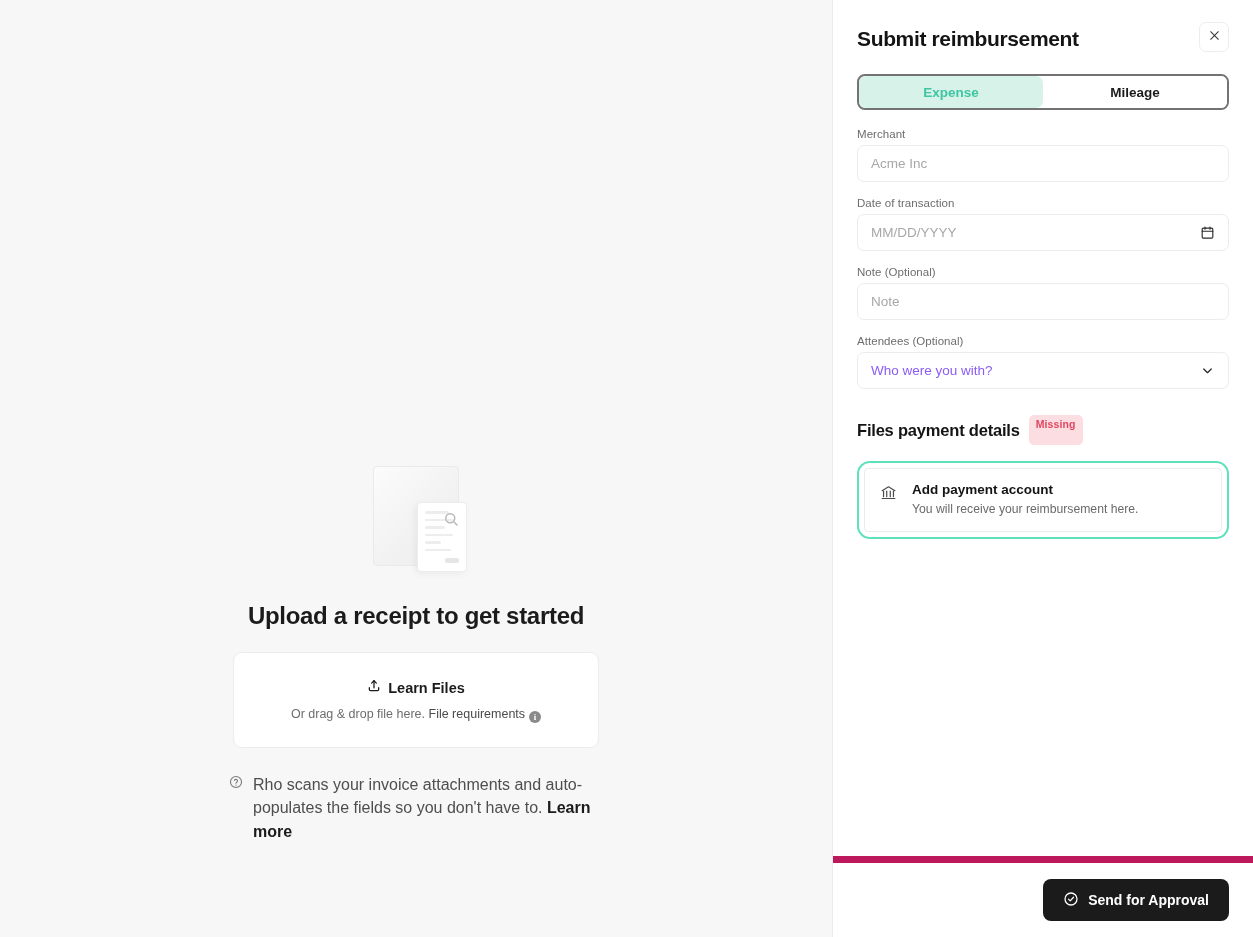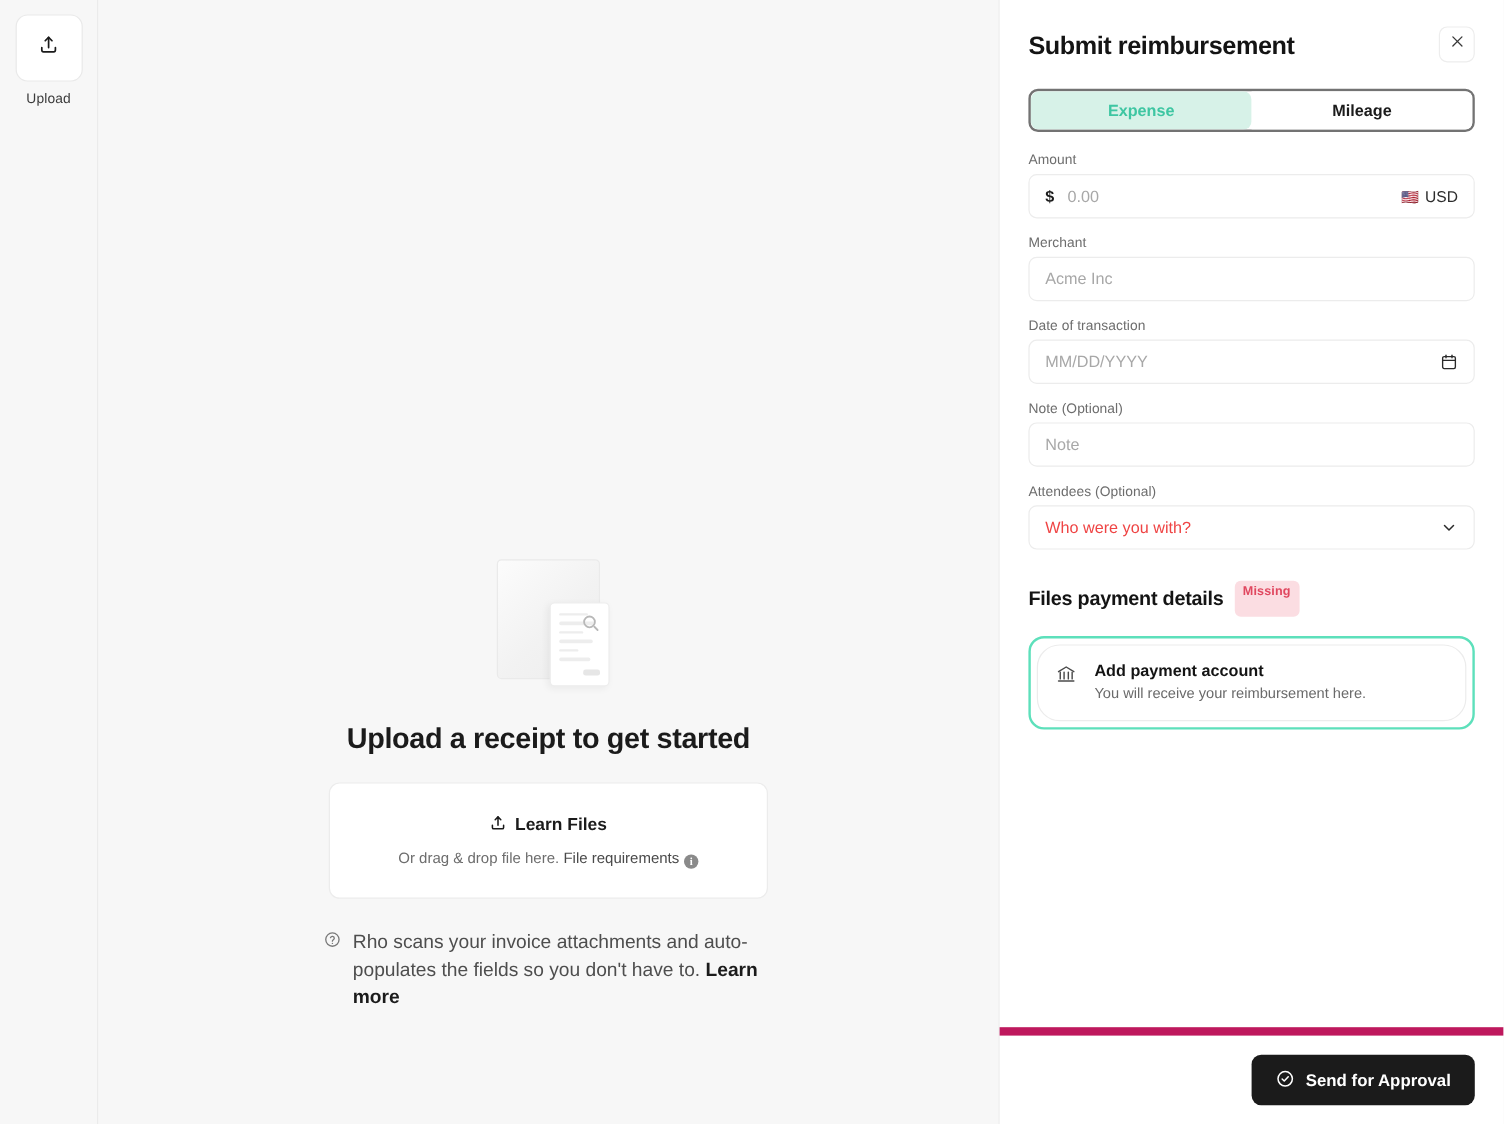--- a/index.html
+++ b/index.html
@@ -262,21 +262,21 @@
     font-size: 13.5px;
   }
   .amount-cur {
     margin-left: auto;
     display: flex; align-items: center; gap: 5px;
     font-size: 13px;
     color: #2c2c2c;
   }
   .flag { font-size: 12px; line-height: 1; }
   .ctrl-icon { margin-left: auto; color: #2a2a2a; display: flex; }
-  .select-value { color: #ef4444; font-size: 13.5px; }
+  .select-value { color: #8b5cf6; font-size: 13.5px; }
 
   .section-head {
     display: flex;
     align-items: center;
     gap: 9px;
     margin-top: 26px;
     margin-bottom: 16px;
   }
   .section-title {
     font-size: 16.5px;
@@ -294,21 +294,21 @@
     letter-spacing: .1px;
   }
 
   .focus-wrap {
     border: 2.5px solid #5de0bb;
     border-radius: 13px;
     padding: 5px;
   }
   .pay-card {
     border: 1px solid #ececec;
-    border-radius: 19px;
+    border-radius: 4px;
     background: #fff;
     padding: 13px 15px 15px;
     display: flex;
     gap: 14px;
     cursor: pointer;
   }
   .pay-icon { flex: 0 0 18px; color: #4b4b4b; margin-top: 2px; }
   .pay-title {
     font-size: 13.5px;
     font-weight: 700;
@@ -342,32 +342,20 @@
     align-items: center;
     gap: 9px;
     cursor: pointer;
   }
 </style>
 </head>
 <body>
 
 <div id="app">
 
-  <div class="rail">
-    <div class="rail-tile">
-      <span>
-        <svg width="17" height="17" viewBox="0 0 24 24" fill="none" stroke="#1b1b1b" stroke-width="2" stroke-linecap="round" stroke-linejoin="round">
-          <path d="M12 15V3"></path>
-            <path d="M8 7l4-4 4 4"></path>
-          <path d="M4 15v3a2 2 0 0 0 2 2h12a2 2 0 0 0 2-2v-3"></path>
-        </svg>
-      </span>
-    </div>
-    <div class="rail-label">Upload</div>
-  </div>
 
   <div class="canvas">
 
     <div class="illus">
       <div class="illus-back"></div>
       <div class="illus-front">
         <div class="illus-line" style="width:70%"></div>
         <div class="illus-line" style="width:88%"></div>
         <div class="illus-line" style="width:60%"></div>
         <div class="illus-line" style="width:82%"></div>
@@ -429,31 +417,20 @@
             </svg>
           </span>
         </div>
       </div>
 
       <div class="segmented">
         <div class="seg active">Expense</div>
         <div class="seg">Mileage</div>
       </div>
 
-      <div class="field">
-        <div class="field-label">Amount</div>
-        <div class="control">
-          <span class="amount-prefix">$</span>
-          <span class="ph">0.00</span>
-          <span class="amount-cur">
-            <span class="flag">🇺🇸</span>
-            <span>USD</span>
-          </span>
-        </div>
-      </div>
 
       <div class="field">
         <div class="field-label">Merchant</div>
         <div class="control">
           <span class="ph">Acme Inc</span>
         </div>
       </div>
 
       <div class="field">
         <div class="field-label">Date of transaction</div>

